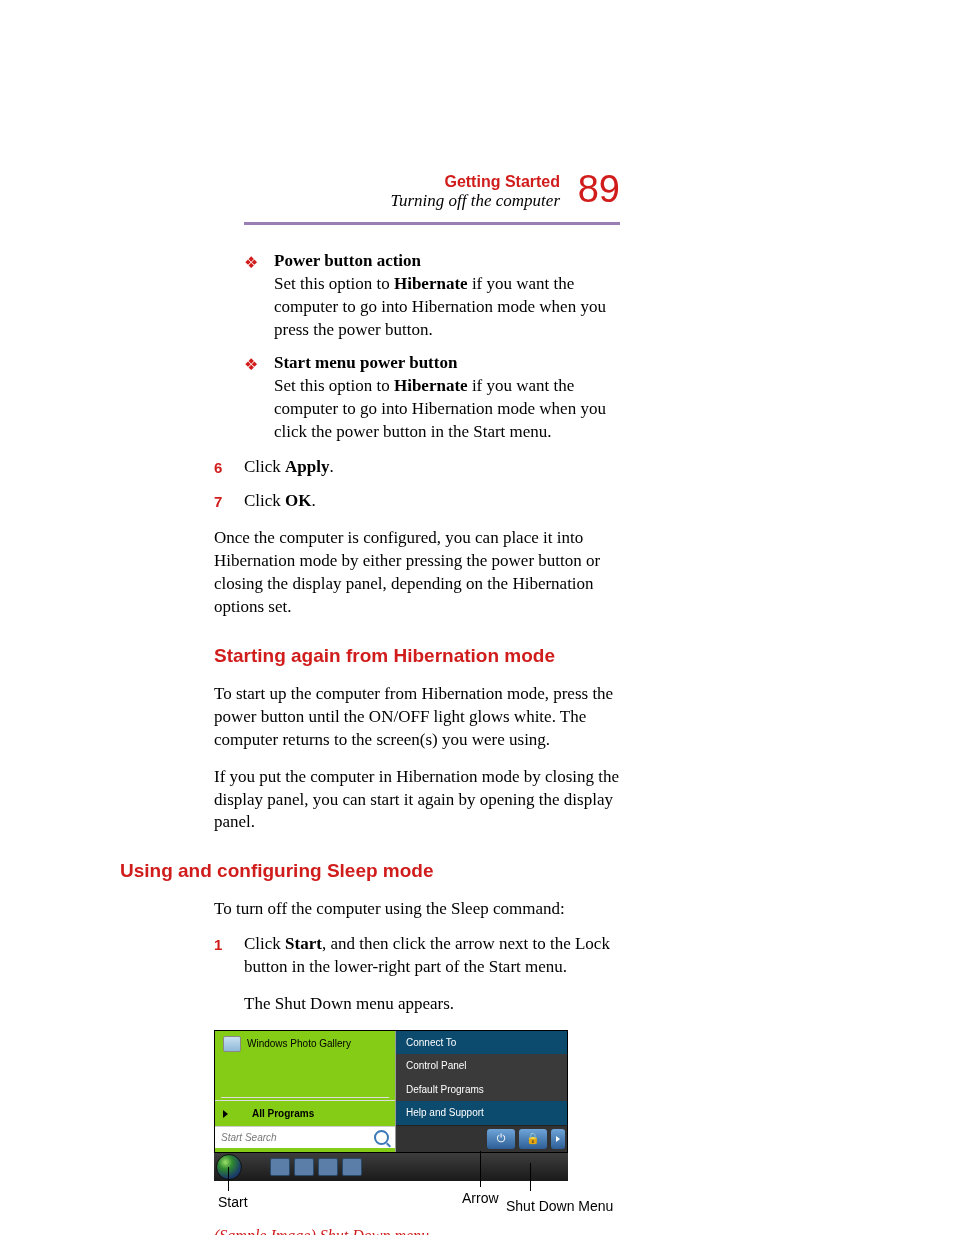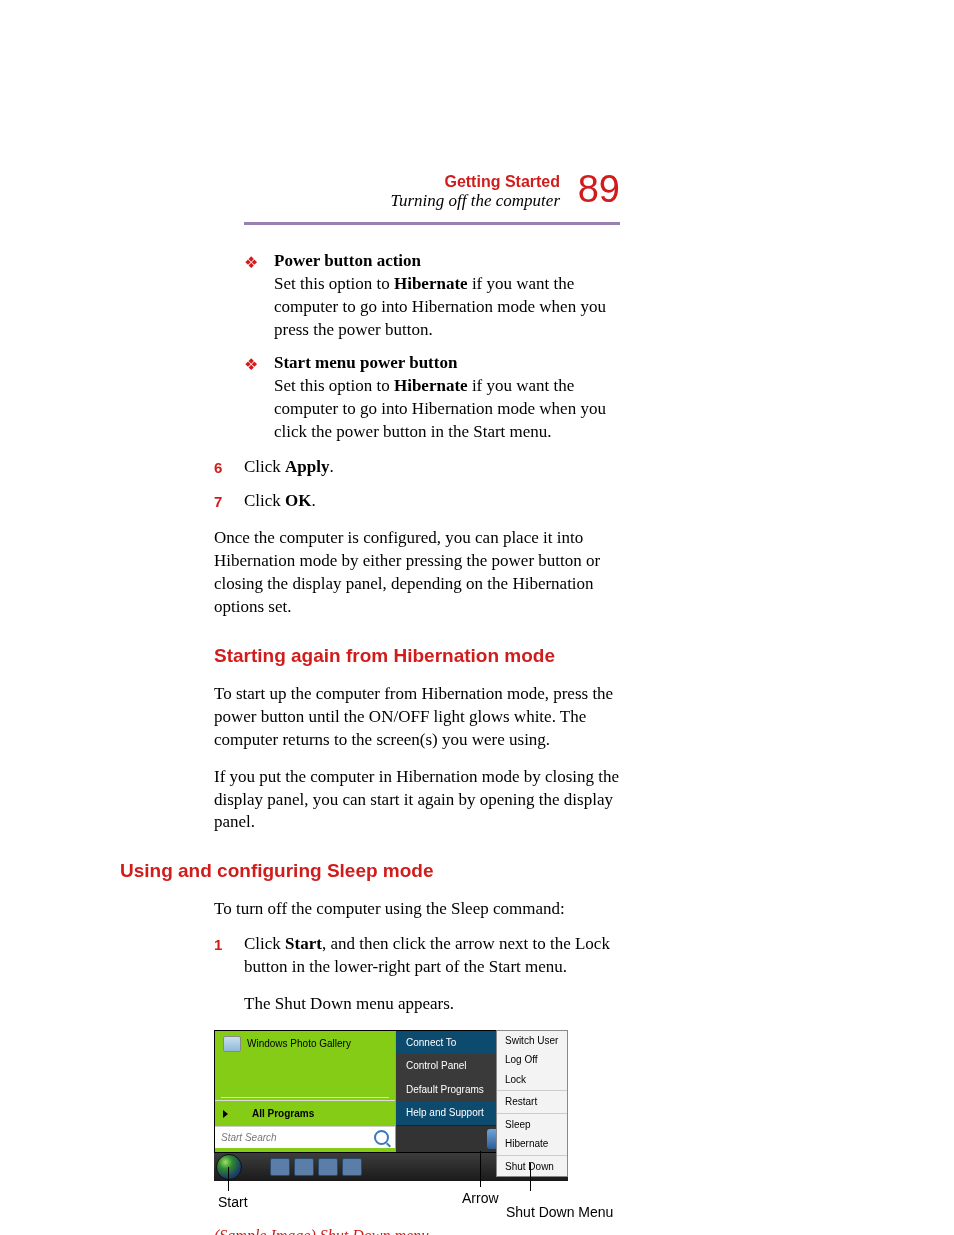--- a/index.html
+++ b/index.html
@@ -377,50 +377,38 @@
             <div class="sm-power-btn">
               <span>🔒</span>
             </div>
             <div class="sm-arrow-btn">
               <span class="tri2"></span>
             </div>
           </div>
         </div>
       </div>
 
-      <div class="sd-menu">
-        <div class="sd-item">Switch User</div>
-        <div class="sd-item">Log Off</div>
-        <div class="sd-item">Lock</div>
-        <div class="sd-sep"></div>
-        <div class="sd-item">Restart</div>
-        <div class="sd-sep"></div>
-        <div class="sd-item">Sleep</div>
-        <div class="sd-item">Hibernate</div>
-        <div class="sd-sep"></div>
-        <div class="sd-item">Shut Down</div>
-      </div>
 
       <div class="taskbar">
         <div class="orb"></div>
         <div style="width:20px"></div>
         <div class="tb-btn"></div>
         <div class="tb-btn"></div>
         <div class="tb-btn"></div>
         <div class="tb-btn"></div>
       </div>
 
       <div class="callouts">
         <div class="line" style="left:14px; top:-14px; height:24px;"></div>
         <div class="lbl" style="left:4px; top:12px;">Start</div>
 
         <div class="line" style="left:266px; top:-30px; height:36px;"></div>
         <div class="lbl" style="left:248px; top:8px;">Arrow</div>
 
         <div class="line" style="left:316px; top:-18px; height:28px;"></div>
-        <div class="lbl" style="left:292px; top:22px;">Shut Down Menu</div>
+        <div class="lbl" style="left:292px; top:16px;">Shut Down Menu</div>
       </div>
     </div>
 
     <div class="caption" style="margin-left:-30px">(Sample Image) Shut Down menu</div>
 
   </div>
 </div>
 
 </body></html>

